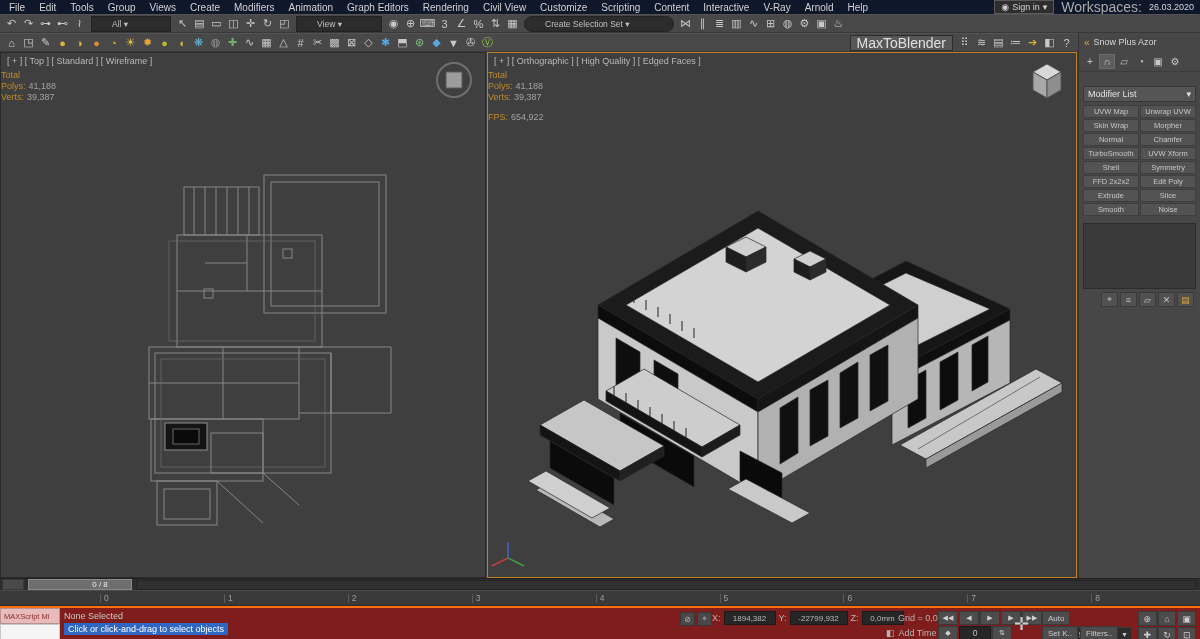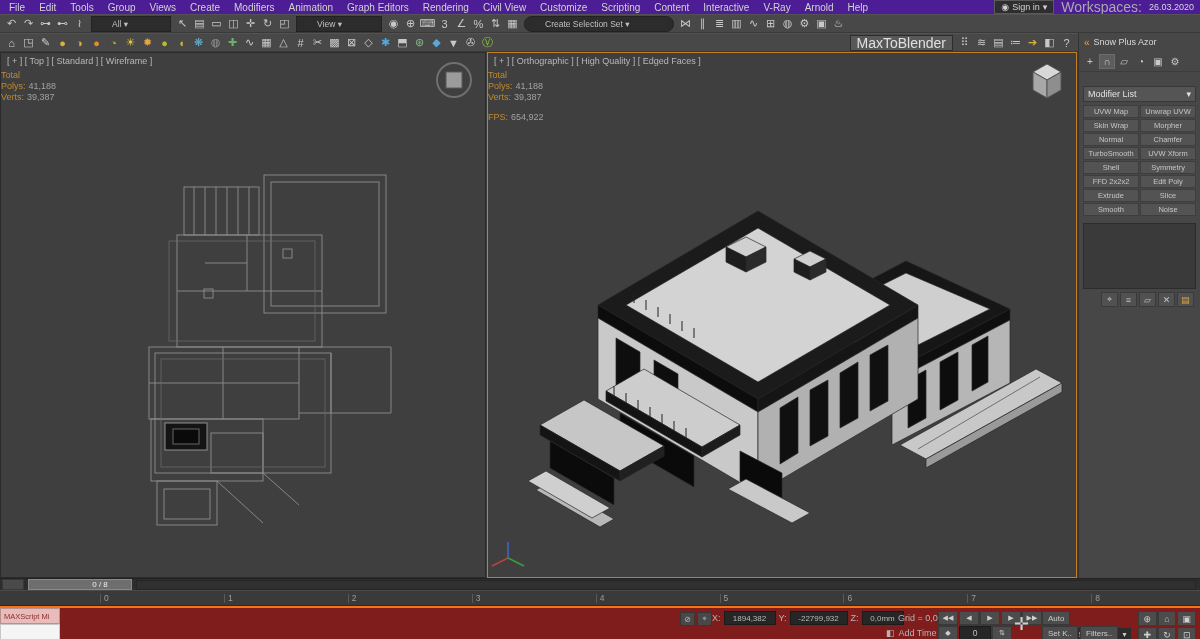--- a/index.html
+++ b/index.html
@@ -1,20 +1,20 @@
 <!DOCTYPE html>
 <html><head>
 <meta charset="utf-8">
 <style>
   html,body{margin:0;padding:0;background:#222;}
   #app{position:relative;width:1200px;height:639px;background:#3c3c3c;
        font-family:"Liberation Sans",sans-serif;overflow:hidden;color:#ccc;user-select:none;}
 
   
-  .menubar{position:absolute;left:0;top:0;width:1200px;height:14px;background:#4c1d95;
+  .menubar{position:absolute;left:0;top:0;width:1200px;height:14px;background:#0f172a;
            display:flex;align-items:center;font-size:10px;color:#d2d2d2;box-sizing:border-box;}
   .menu-items{display:flex;padding-left:2px;}
   .menu-item{padding:0 7px;white-space:nowrap;}
   .menu-right{margin-left:auto;display:flex;align-items:center;gap:7px;padding-right:6px;}
   .signin{border:1px solid #5a5a5a;background:#2e2e2e;padding:0 6px;font-size:9px;height:12px;
           display:flex;align-items:center;gap:3px;}
   .ws-label{color:#aaa;font-size:14px;}
   .ws-value{font-size:9px;color:#d8d8d8;}
 
   
@@ -436,20 +436,24 @@
       </div>
   </div>
 
   <div class="statusbar">
     <div class="mxs">
       <div class="mxs-pink">
         <span>MAXScript Mi</span>
       </div>
       <div class="mxs-white"></div>
     </div>
+    <div class="prompt">
+      <div class="prompt1">None Selected</div>
+      <div class="prompt2">Click or click-and-drag to select objects</div>
+    </div>
 
     <div class="st-mini" style="left:680px;">
       <span class="mini-icon">⊘</span>
       <span class="mini-icon">⌖</span>
     </div>
 
     <div class="coords">
       <span class="co-label">X:</span>
       <span class="co-field" style="width:50px">1894,382</span>
       <span class="co-label">Y:</span>

